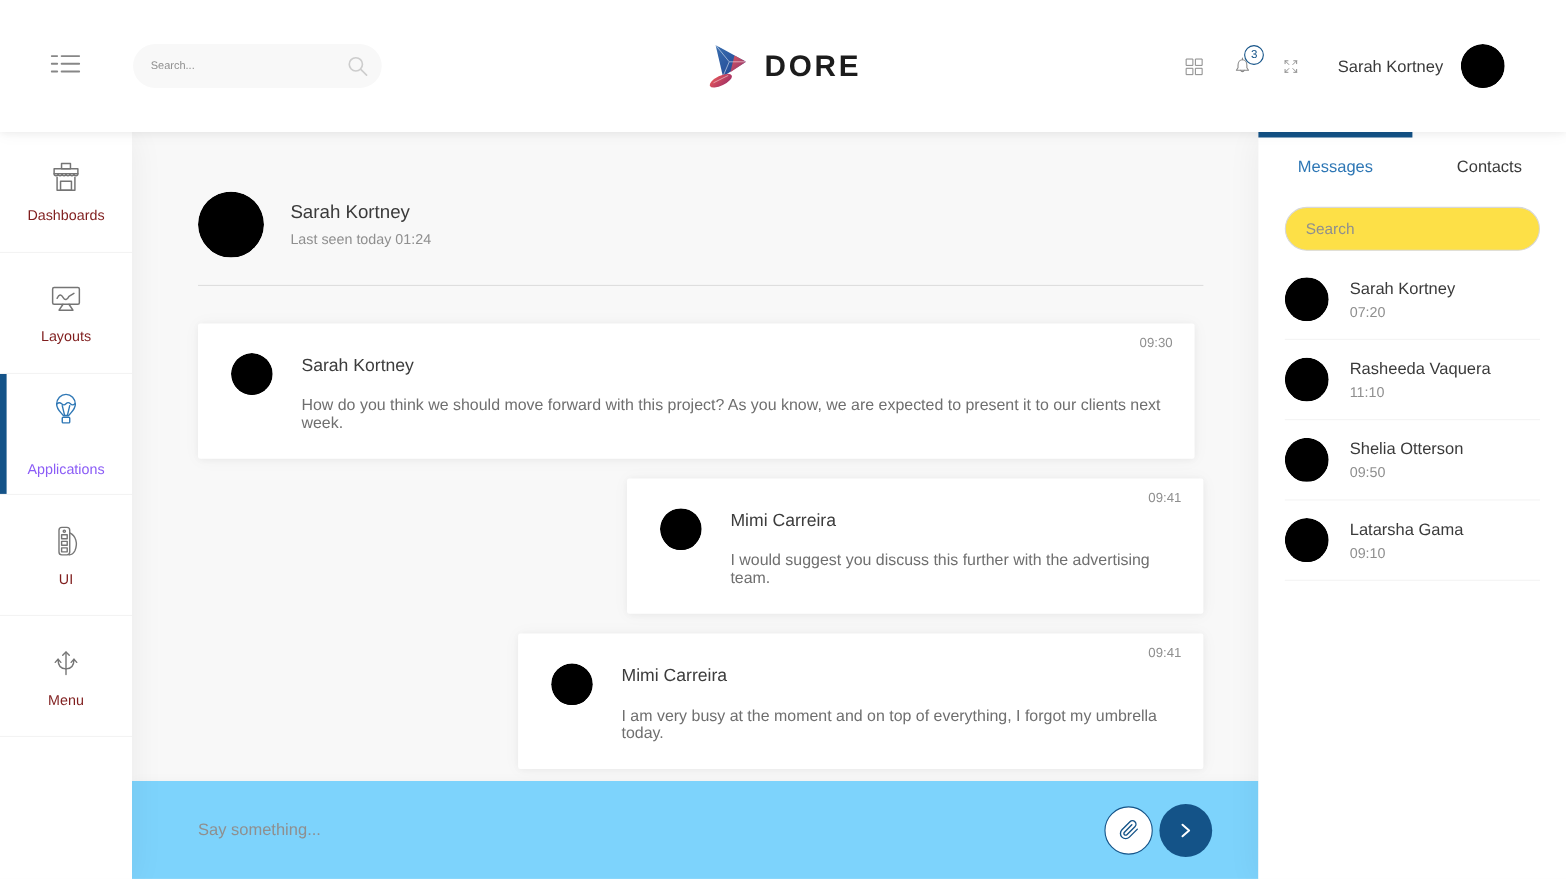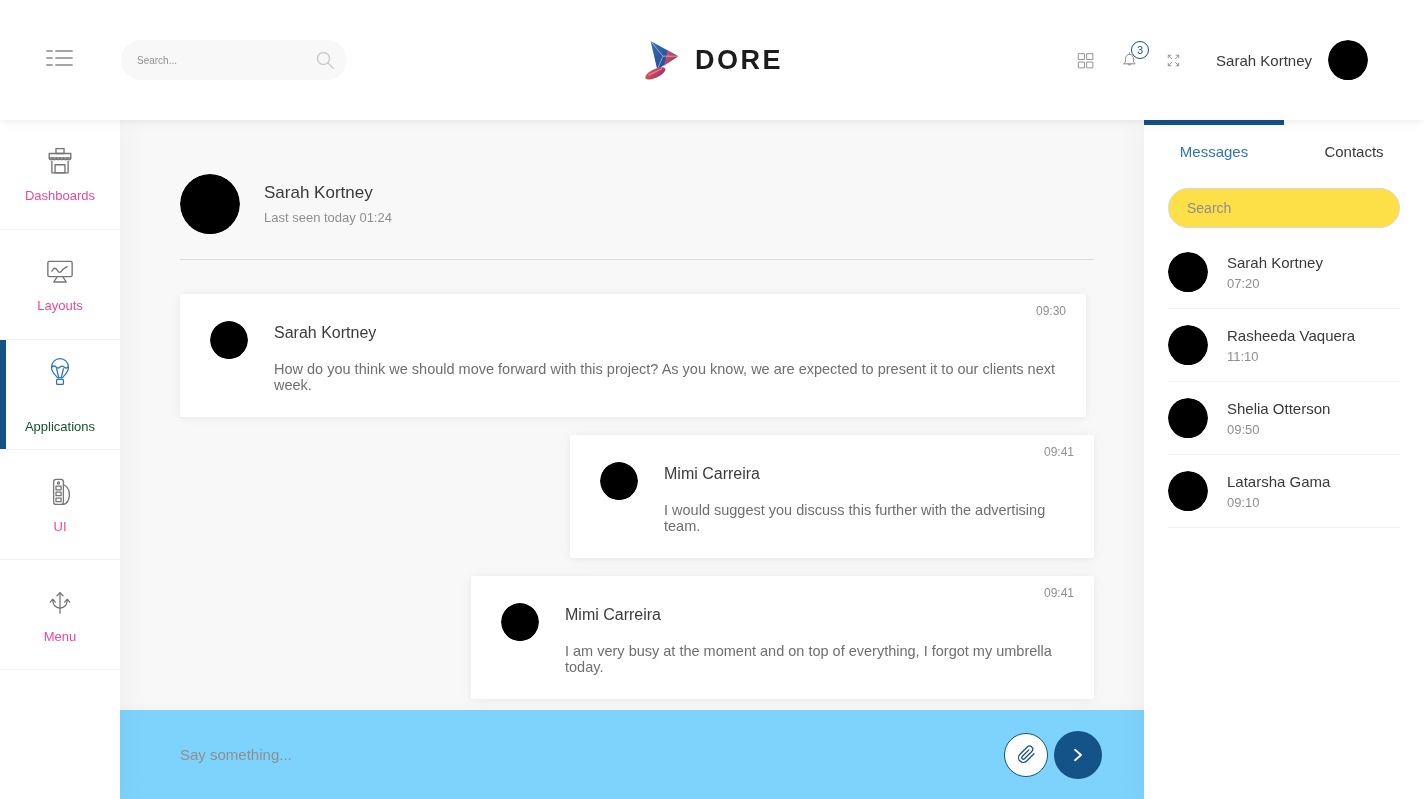--- a/index.html
+++ b/index.html
@@ -35,23 +35,23 @@
   .avatar--rasheeda { --bg:#5c6b55; --hair:#4f3a28; --skin:#d8ac88; --shirt:#33383b; }
   .avatar--shelia   { --bg:#a4604a; --hair:#53381f; --skin:#e5bc9c; --shirt:#7b8693; }
   .avatar--latarsha { --bg:#504e58; --hair:#8a3f2c; --skin:#ecc8b2; --shirt:#43414b; }
   .av40 { width:40px; height:40px; } .av60 { width:60px; height:60px; } .av38 { width:38px; height:38px; }
 
   
   .sidebar { position:absolute; top:120px; left:0; bottom:0; width:120px; background:#fff;
              box-shadow:0 3px 30px rgba(0,0,0,.06); z-index:30; }
   .side-item { height:110px; border-bottom:1px solid #f3f3f3; display:flex; flex-direction:column;
                align-items:center; justify-content:center; gap:9px; position:relative; cursor:pointer; }
-  .side-item .lbl { font-size:13px; color:#ec4899; }
+  .side-item .lbl { font-size:13px; color:#7f1d1d; }
   .side-item svg { stroke:#757575; fill:none; stroke-width:1.5; stroke-linecap:round; stroke-linejoin:round; }
-  .side-item.active .lbl { color:#14532d;margin-top:20px; }
+  .side-item.active .lbl { color:#8b5cf6;margin-top:20px; }
   .side-item.active svg { stroke:#2e77b5; }
   .side-item.active::before { content:''; position:absolute; left:0; top:0; bottom:0; width:6px; background:#145388; }
 
   
   .right-panel { position:absolute; top:120px; right:0; bottom:0; width:280px; background:#fff;
                  box-shadow:0 3px 30px rgba(0,0,0,.06); z-index:30; }
   .tab-indicator { position:absolute; top:0; left:0; width:50%; height:5px; background:#145388; }
   .tabs { display:flex; height:62px; align-items:center; }
   .tab { flex:1; text-align:center; font-size:15px; color:#3a3a3a; cursor:pointer; }
   .tab.active { color:#2e77b5; }

